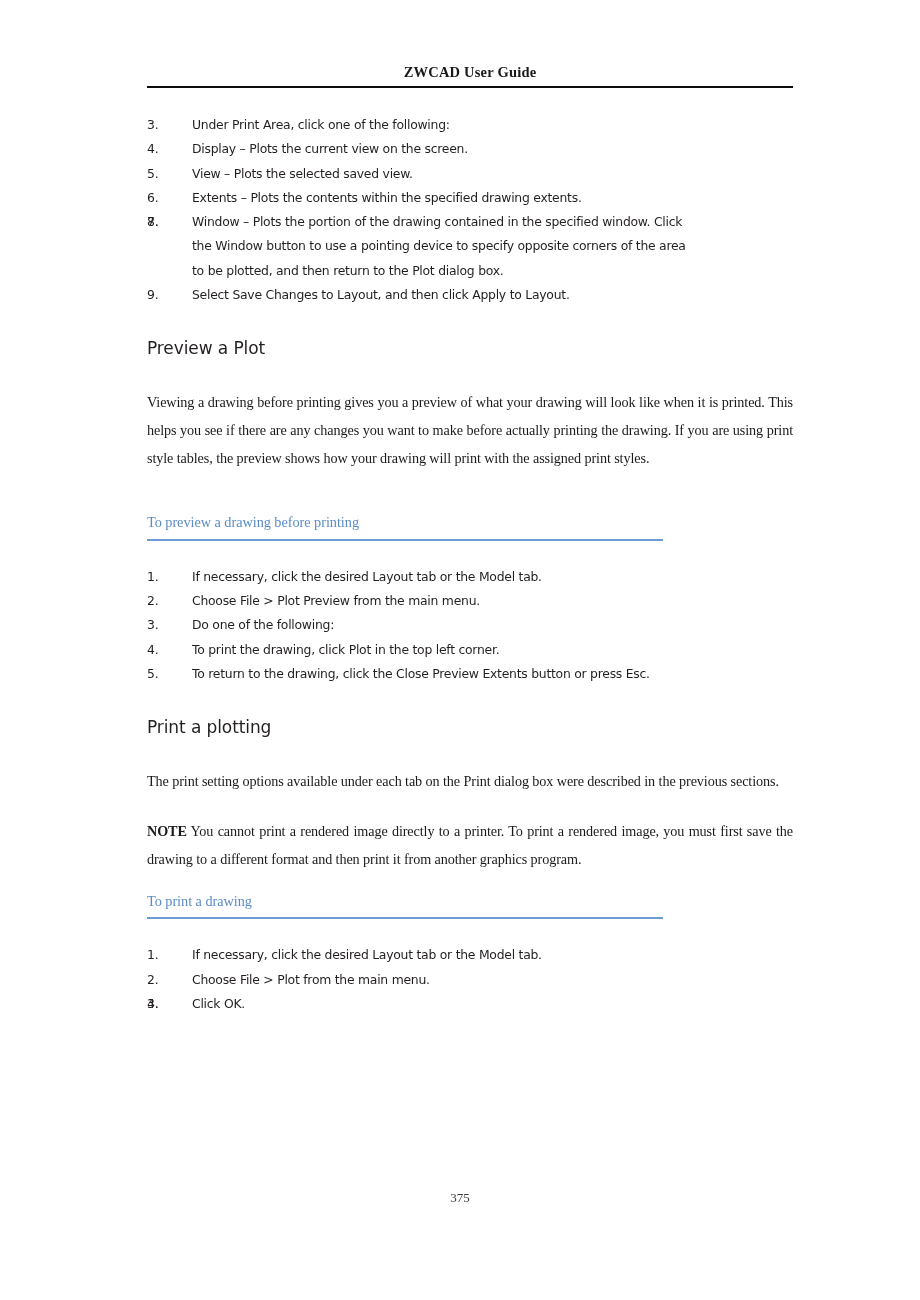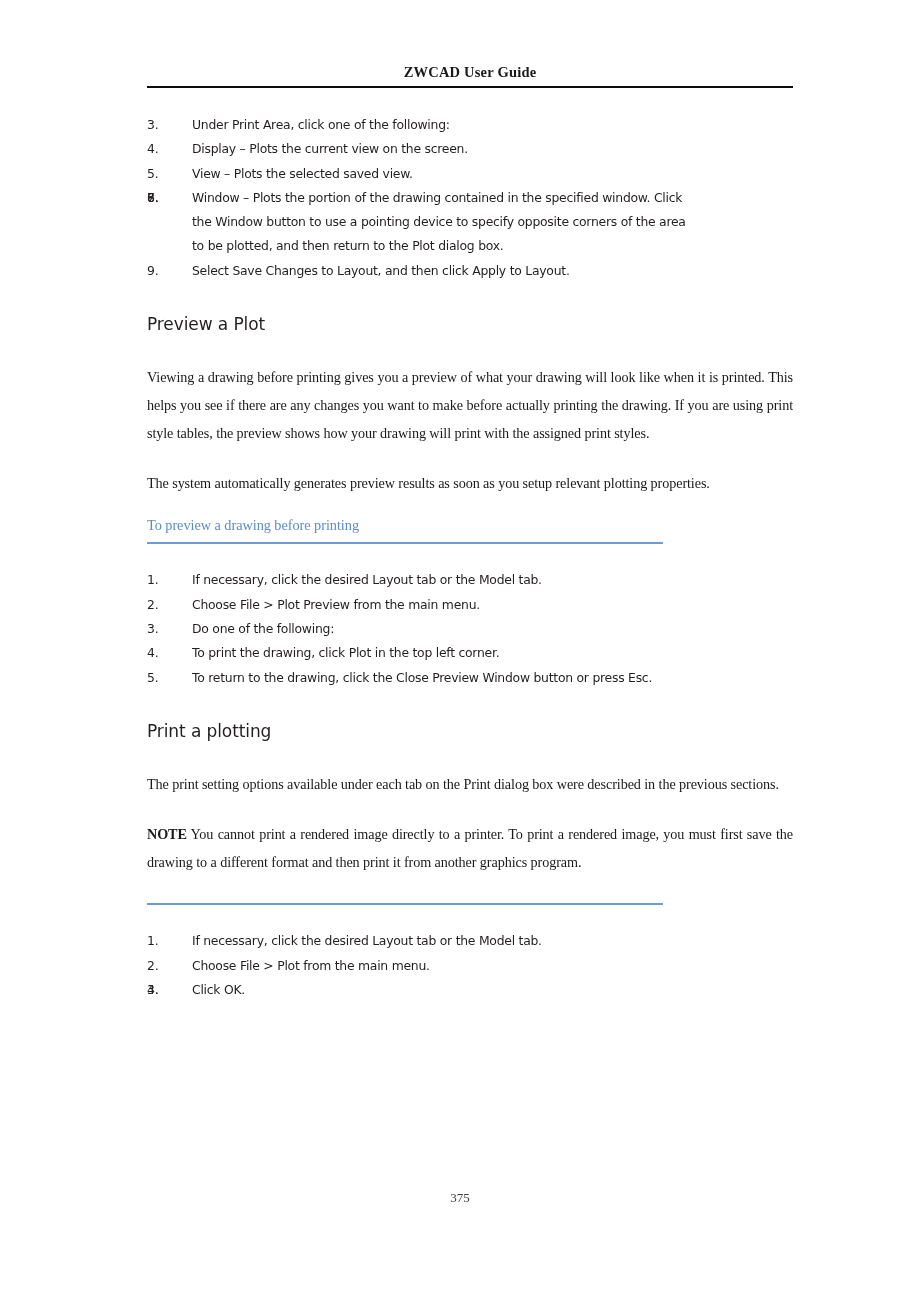--- a/index.html
+++ b/index.html
@@ -152,20 +152,21 @@
       <li>
         <span class="num">4.</span>
         <span>Display – Plots the current view on the screen.</span>
       </li>
       <li>
         <span class="num">5.</span>
         <span>View – Plots the selected saved view.</span>
       </li>
       <li>
         <span class="num">6.</span>
+        <span>Extents – Plots the contents within the specified drawing extents.</span>
       </li>
       <li>
         <span class="num">7.</span>
       </li>
       <li>
         <span class="num">8.</span>
         <span>Window – Plots the portion of the drawing contained in the specified window. Click the Window button to use a pointing device to specify opposite corners of the area to be plotted, and then return to the Plot dialog box.</span>
       </li>
       <li>
         <span class="num">9.</span>
@@ -176,21 +177,20 @@
     <div class="sp-4"></div>
 
     <div class="section-heading">Preview a Plot</div>
 
     <div class="sp-6"></div>
 
     <div class="body-par">Viewing a drawing before printing gives you a preview of what your drawing will look like when it is printed. This helps you see if there are any changes you want to make before actually printing the drawing. If you are using print style tables, the preview shows how your drawing will print with the assigned print styles.</div>
 
     <div class="sp-2"></div>
 
-    <div class="body-par">The system automatically generates preview results as soon as you setup relevant plotting properties.</div>
 
     <div class="sp-3"></div>
 
     <div class="blue-head-wrap">
       <div class="blue-head">To preview a drawing before printing</div>
       <div class="blue-rule"></div>
     </div>
 
     <div class="sp-5"></div>
 
@@ -206,39 +206,40 @@
       <li>
         <span class="num">3.</span>
         <span>Do one of the following:</span>
       </li>
       <li>
         <span class="num">4.</span>
         <span>To print the drawing, click Plot in the top left corner.</span>
       </li>
       <li>
         <span class="num">5.</span>
-        <span>To return to the drawing, click the Close Preview Window button or press Esc.</span>
+        <span>To return to the drawing, click the Close Preview Extents button or press Esc.</span>
       </li>
     </ol>
 
     <div class="sp-4"></div>
 
     <div class="section-heading">Print a plotting</div>
 
     <div class="sp-6"></div>
 
     <div class="body-par">The print setting options available under each tab on the Print dialog box were described in the previous sections.</div>
 
     <div class="sp-2"></div>
 
     <div class="body-par"><b>NOTE</b><span> You cannot print a rendered image directly to a printer. To print a rendered image, you must first save the drawing to a different format and then print it from another graphics program.</span></div>
 
     <div class="sp-3"></div>
 
     <div class="blue-head-wrap">
+      <div class="blue-head">To print a drawing</div>
       <div class="blue-rule"></div>
     </div>
 
     <div class="sp-5"></div>
 
     <ol class="numlist list-bot">
       <li>
         <span class="num">1.</span>
         <span>If necessary, click the desired Layout tab or the Model tab.</span>
       </li>

